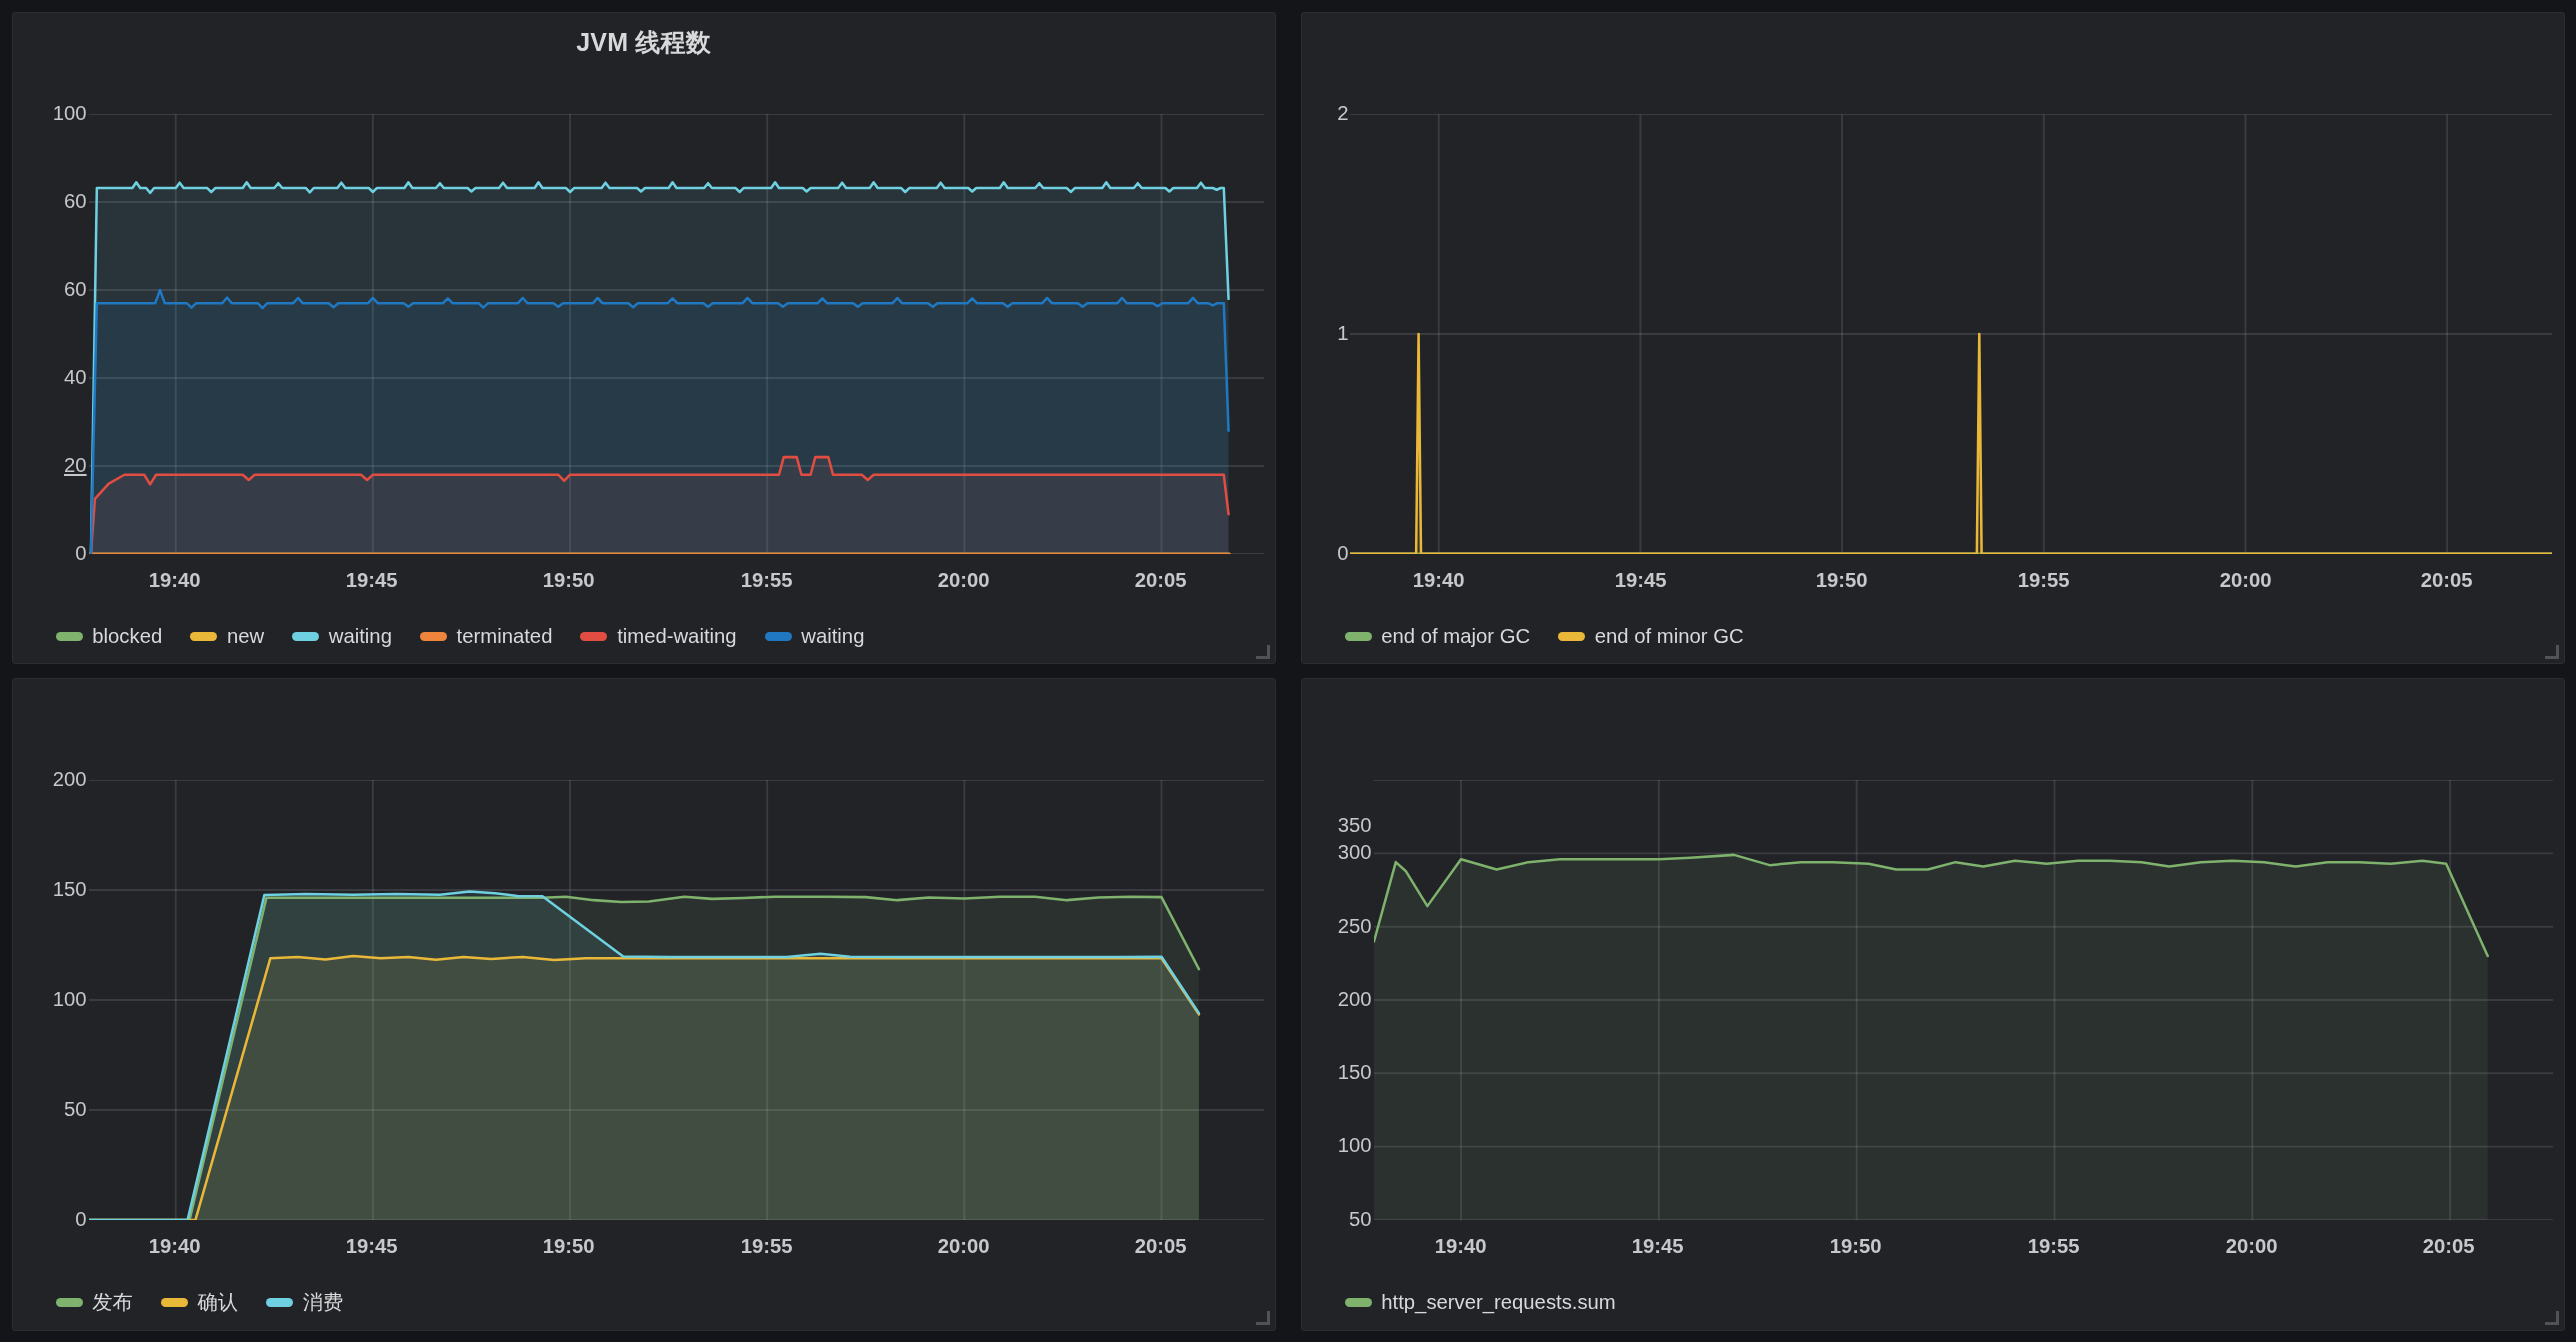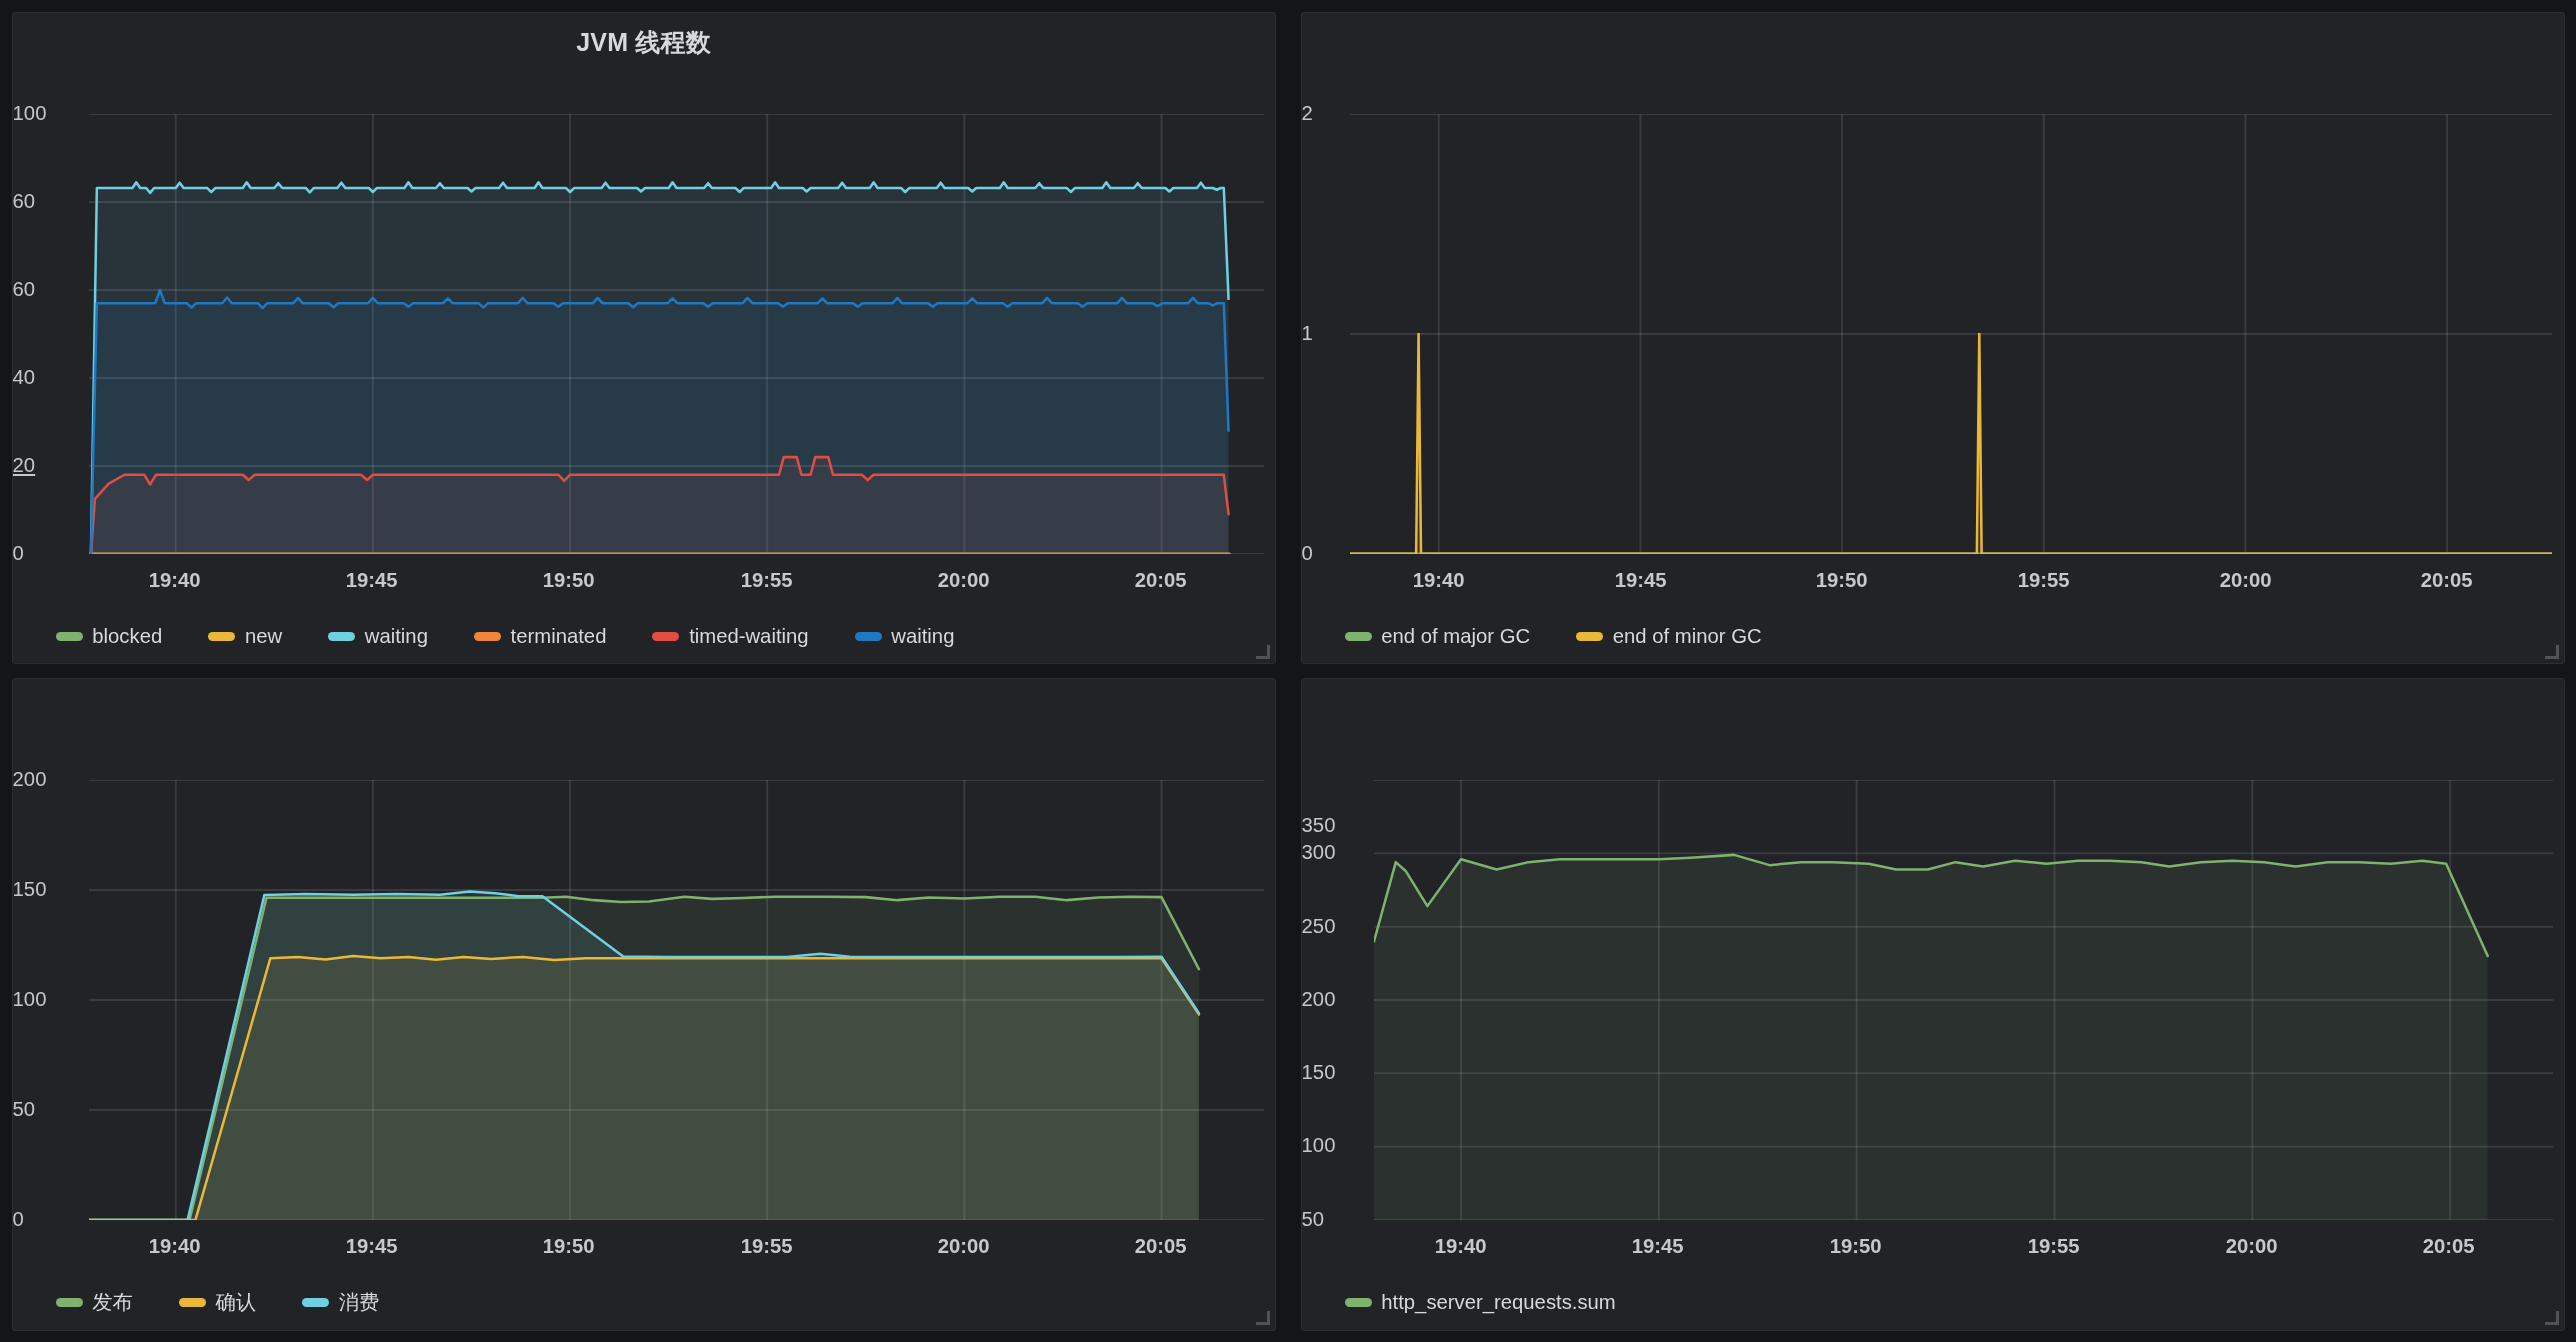--- a/index.html
+++ b/index.html
@@ -33,25 +33,25 @@
     color:#d8d9da;
     letter-spacing:0.2px;
     cursor:pointer;
   }
   .plot{position:absolute;inset:0;}
   .tick-label{
     position:absolute;
     font-size:20.3px;color:#c7c8ca;line-height:23px;
     white-space:nowrap;
   }
-  .y-tick{}
+  .y-tick{text-align:right;padding-left:12px;}
   .x-tick{transform:translateX(-50%);font-weight:bold;}
   .legend{
     position:absolute;left:43px;bottom:13.6px;
-    display:flex;align-items:center;gap:46px;
+    display:flex;align-items:center;gap:28px;
     height:27px;
   }
   .legend-item{display:flex;align-items:center;gap:9.7px;cursor:pointer;}
   .legend-swatch{display:inline-block;width:27px;height:8.7px;border-radius:4.8px;}
   .legend-label{font-size:20.3px;color:#d8d9da;line-height:27px;}
   .resize-handle{
     position:absolute;right:4.8px;bottom:4.8px;
     width:10.7px;height:10.7px;
     border-right:3.9px solid #55585d;
     border-bottom:3.9px solid #55585d;

